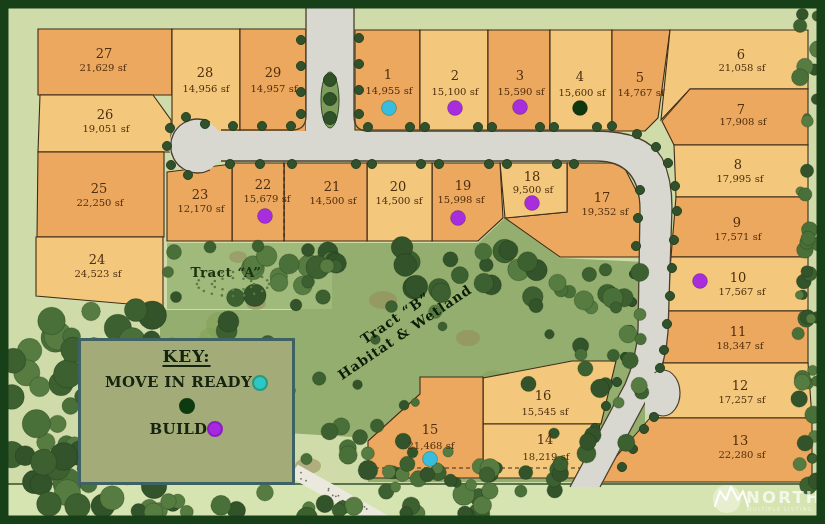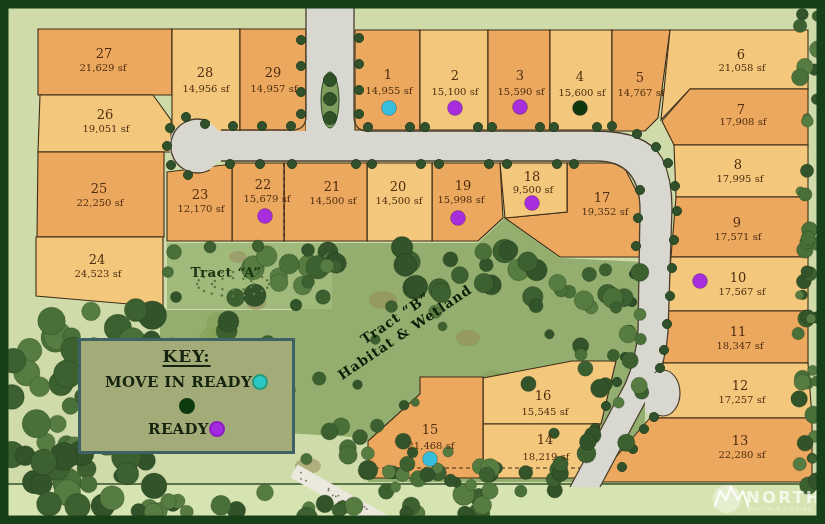--- a/index.html
+++ b/index.html
@@ -1,24 +1,24 @@
 <!DOCTYPE html>
 <html><head>
 <meta charset="utf-8">
 <style>
   html,body{margin:0;padding:0;background:#fff;}
   .stage{position:relative;width:825px;height:524px;overflow:hidden;background:#f97316;
          font-family:"DejaVu Serif", serif;}
   .stage svg{position:absolute;left:0;top:0;}
-  .key{position:absolute;left:78px;top:338px;width:217px;height:116px;box-sizing:border-box;
+  .key{position:absolute;left:78px;top:338px;width:217px;height:147px;box-sizing:border-box;
        background:#a3ac78;border:3px solid #3e6264;text-align:center;color:#15240e;
        font-family:"DejaVu Serif", serif;}
   .key-title{font-size:17px;font-weight:bold;margin:5px 0 8px 0;letter-spacing:1px;
        text-decoration:underline;text-underline-offset:3px;text-decoration-thickness:2px;}
-  .key-row{display:flex;align-items:flex-start;justify-content:center;
+  .key-row{display:flex;align-items:flex-end;justify-content:center;
        font-weight:bold;font-size:15px;letter-spacing:.3px;line-height:1.1;margin-top:7px;}
   .key-dot{width:12px;height:12px;border-radius:50%;display:inline-block;flex:0 0 auto;}
 </style>
 </head>
 <body>
 
 <div class="stage">
   <svg id="plat-svg" viewBox="0 0 825 524" width="825" height="524">
     <g id="dyn">
         <rect x="0" y="0" width="825" height="524" fill="#cfdca9"></rect>
@@ -553,17 +553,17 @@
   <div class="key">
     <div class="key-title">KEY:</div>
     <div class="key-row">
       <span>MOVE IN READY</span>
       <span class="key-dot" id="kd0" style="background: rgb(45, 199, 198); border: 2px solid rgb(37, 155, 126);"></span>
     </div>
     <div class="key-row">
       <span class="key-dot" id="kd1" style="background: rgb(14, 58, 15); border: 2px solid rgb(14, 58, 15);"></span>
     </div>
     <div class="key-row">
-      <span>READY</span>
+      <span>BUILD</span>
       <span class="key-dot" id="kd2" style="background: rgb(165, 41, 224); border: 2px solid rgb(138, 28, 194);"></span>
     </div>
   </div>
 </div>
 
 </body></html>

